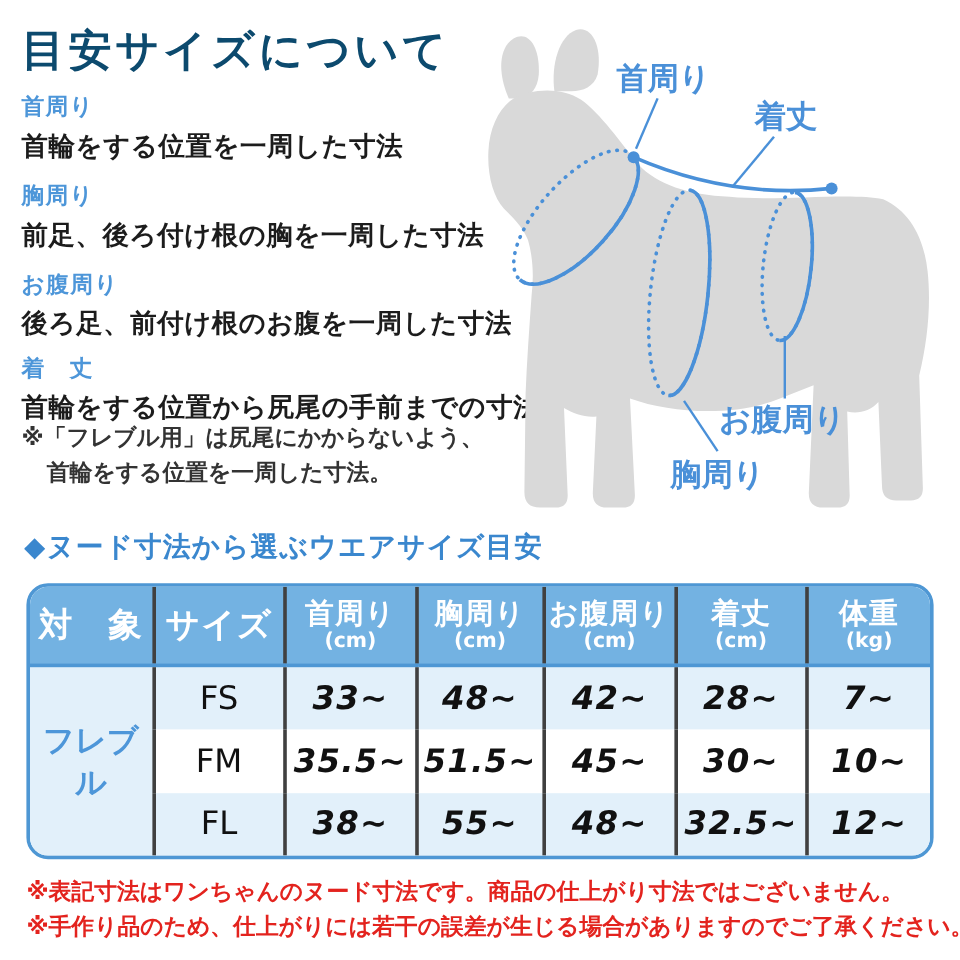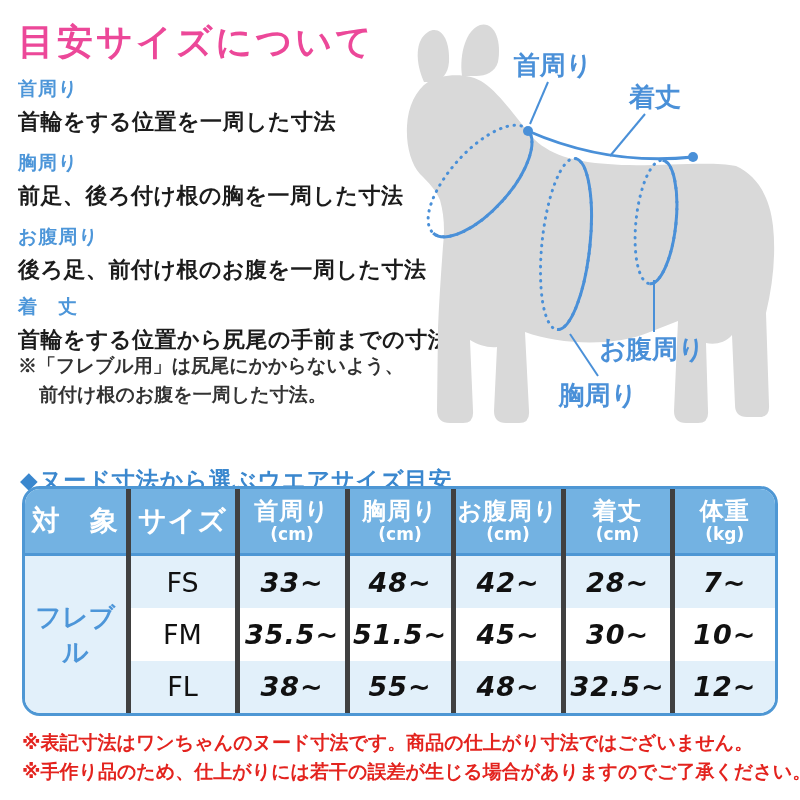--- a/index.html
+++ b/index.html
@@ -5,47 +5,47 @@
   html,body{margin:0;padding:0;}
   body{
     width:800px;height:800px;background:#ffffff;position:relative;overflow:hidden;
     font-family:"DejaVu Sans","Liberation Sans",sans-serif;
   }
   .abs{position:absolute;}
 
   
   #page-title{
     left:18px;top:18px;
-    font-size:36px;font-weight:800;color:#ec4899;letter-spacing:3px;white-space:nowrap;
+    font-size:36px;font-weight:800;color:#0c4a6e;letter-spacing:3px;white-space:nowrap;
   }
   .def{left:18px;white-space:nowrap;}
   .def-term{font-size:19px;font-weight:700;color:#4D96D9;letter-spacing:1px;}
   .def-desc{font-size:22px;font-weight:600;color:#1c1c1c;margin-top:5px;letter-spacing:0.5px;}
   #def-neck{top:76px;}
   #def-chest{top:150px;}
   #def-belly{top:224px;}
   #def-length{top:294px;}
-  #length-note{left:18px;top:351px;font-size:19px;font-weight:700;color:#333333;line-height:29px;white-space:nowrap;font-family:Liberation Serif, serif;}
+  #length-note{left:18px;top:351px;font-size:19px;font-weight:700;color:#333333;line-height:29px;white-space:nowrap;}
   #length-note .indent{padding-left:21px;}
 
   
   #table-section-title{
-    left:20px;top:465px;
+    left:20px;top:440px;
     font-size:23px;font-weight:800;color:#3A87CE;letter-spacing:1px;white-space:nowrap;text-align:right;
   }
   #size-table-wrap{
     left:22px;top:486px;width:756px;height:230px;box-sizing:border-box;
     border:3px solid #4E97D4;border-radius:18px;overflow:hidden;background:#fff;
   }
   #size-table{border-collapse:collapse;width:100%;height:100%;table-layout:fixed;}
   #size-table th{
     background:#73B2E2;color:#ffffff;border-bottom:3px solid #4E97D4;
     height:64px;text-align:center;vertical-align:middle;padding:0;
   }
-  #size-table th,#size-table td{border-left:5px solid #404040;}
+  #size-table th,#size-table td{border-left:3px solid #404040;}
   #size-table .no-left{border-left:none;}
   #size-table td{text-align:center;vertical-align:middle;padding:0;height:52px;background:#ffffff;}
   #size-table tr.stripe td{background:#E2F0FA;}
   #size-table td.target{background:#ffffff;font-size:26px;font-weight:700;color:#4D96D9;letter-spacing:0px;}
   .th-single{font-size:28px;font-weight:700;letter-spacing:1px;}
   .h-main{font-size:24px;font-weight:700;line-height:27px;letter-spacing:1px;}
   .h-unit{font-size:17px;font-weight:600;line-height:19px;}
   td.size{font-size:27px;font-weight:400;color:#111111;}
   td.num{font-size:27px;font-weight:700;color:#111111;letter-spacing:1px;font-style:italic;}
 
@@ -70,21 +70,21 @@
 <div id="def-belly" class="def abs">
   <div class="def-term">お腹周り</div>
   <div class="def-desc">後ろ足、前付け根のお腹を一周した寸法</div>
 </div>
 <div id="def-length" class="def abs">
   <div class="def-term">着　丈</div>
   <div class="def-desc">首輪をする位置から尻尾の手前までの寸法</div>
 </div>
 <div id="length-note" class="abs">
   <div>※「フレブル用」は尻尾にかからないよう、</div>
-  <div class="indent">前付け根のお腹を一周した寸法。</div>
+  <div class="indent">首輪をする位置を一周した寸法。</div>
 </div>
 
 <svg class="abs" style="left:398px;top:14px;" width="400" height="424" viewBox="0 0 400 424">
   <g fill="#D9D9D9" stroke="none">
     <path d="M 26 68 C 17 48, 17 26, 30 18 C 42 11, 52 24, 51 48 C 50 60, 44 66, 36 68 Z"></path>
     <path d="M 64 62 C 61 40, 68 16, 82 11 C 96 7, 104 26, 100 48 C 97 58, 88 62, 78 62 Z"></path>
     <path d="M 30 68
              C 18 76, 10 92, 9 112
              C 8 132, 13 150, 22 160
              C 31 169, 38 176, 42 186

